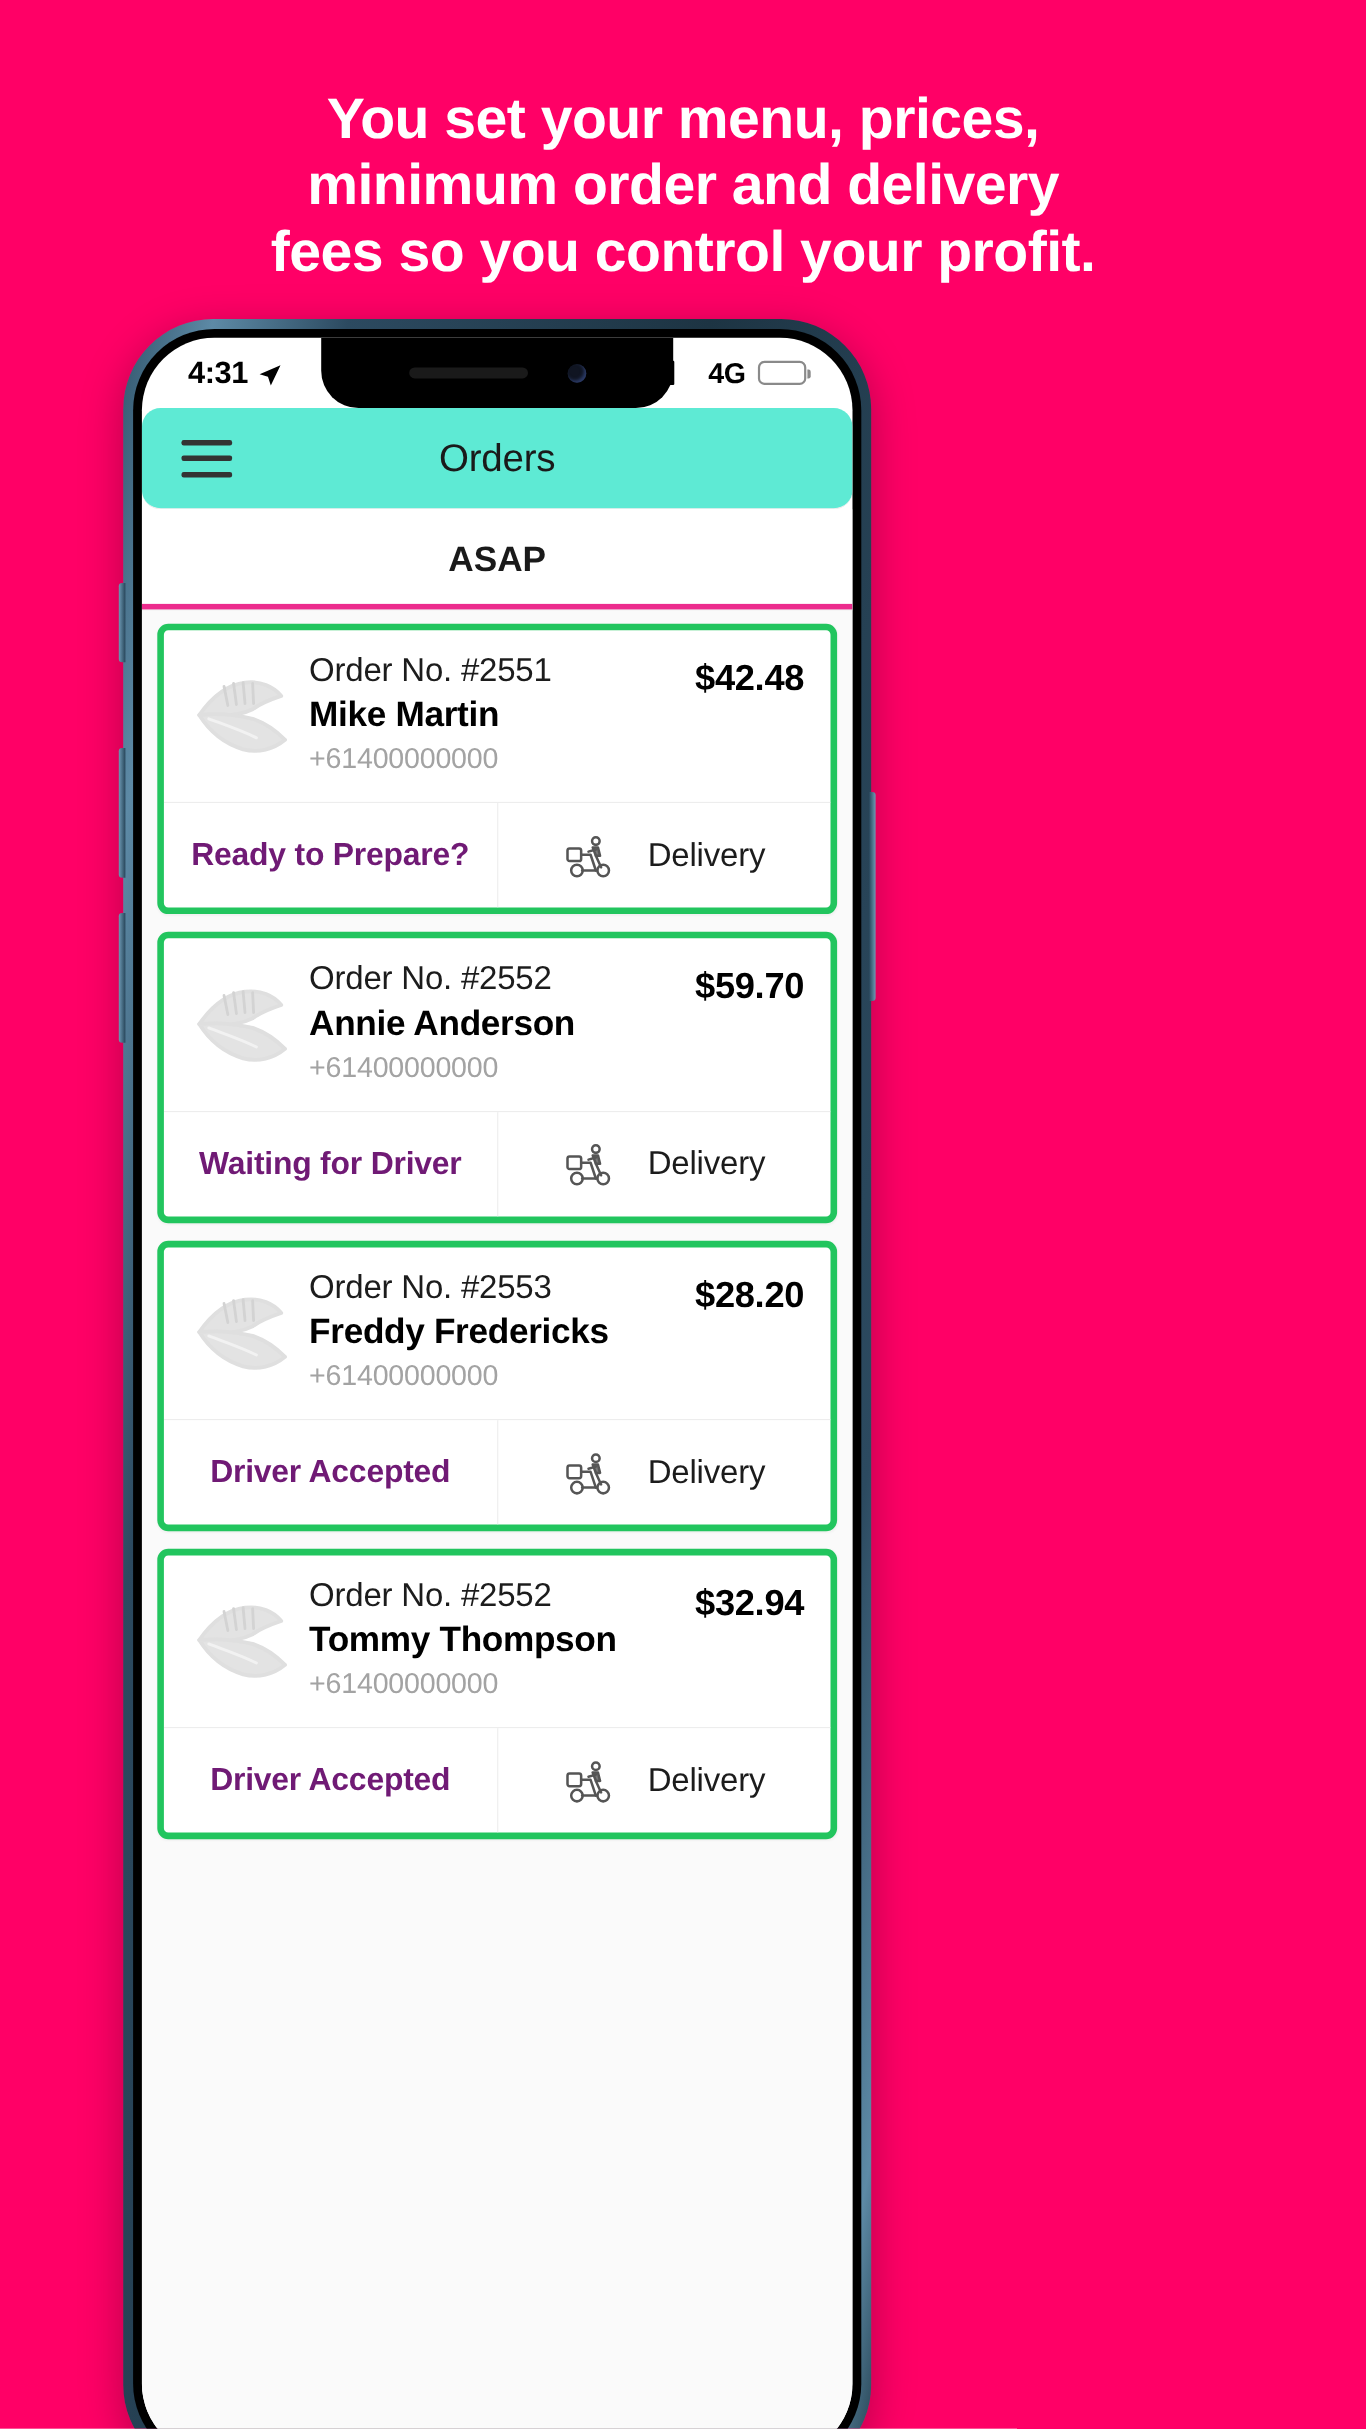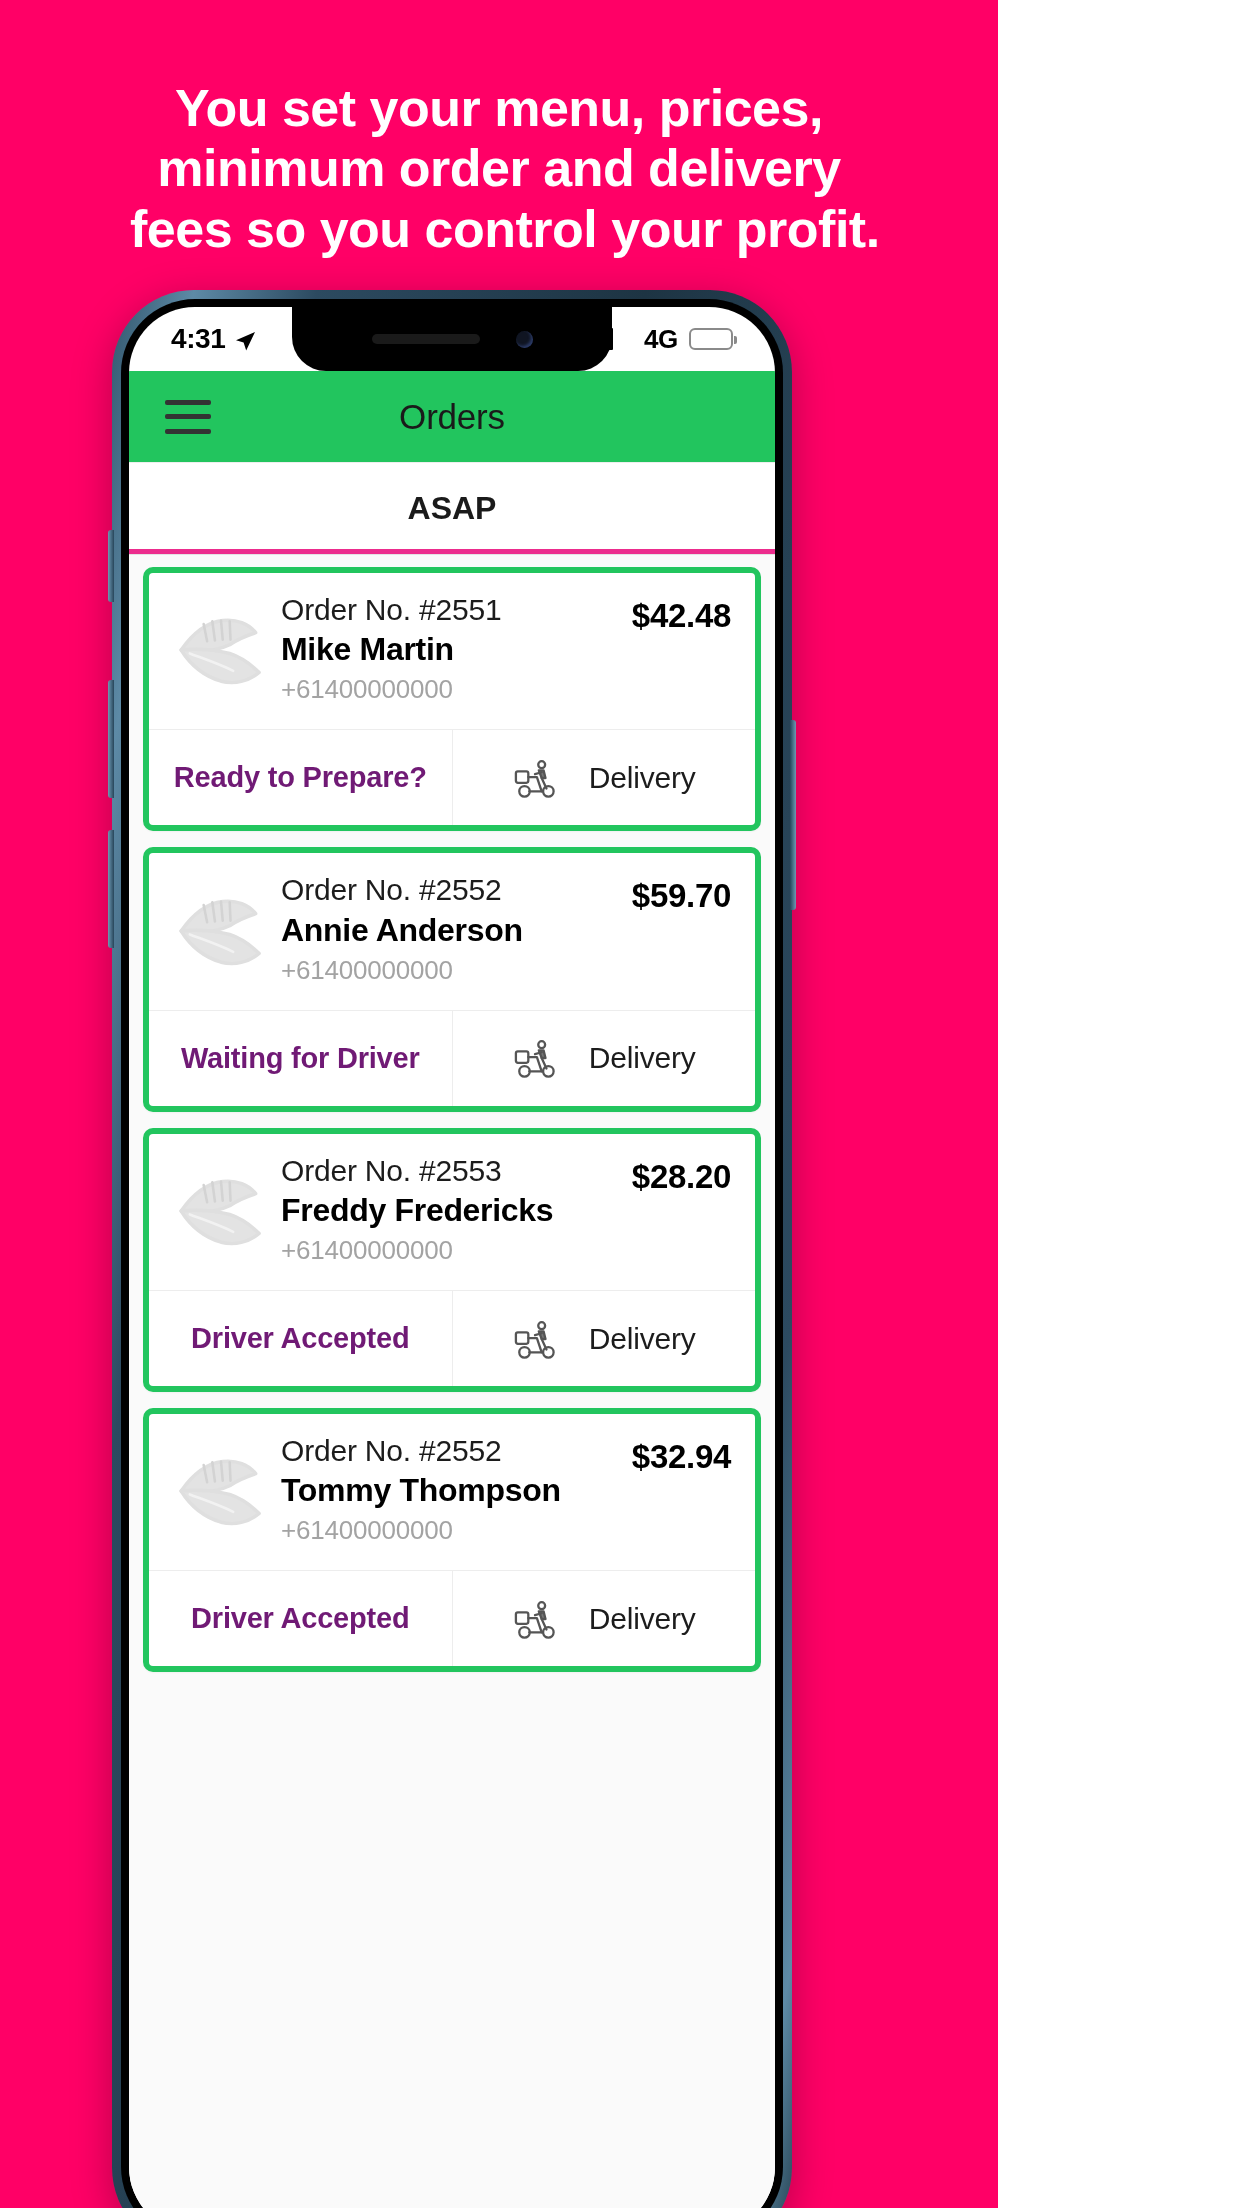--- a/index.html
+++ b/index.html
@@ -3,21 +3,21 @@
 <meta charset="utf-8">
 <style>
   * { box-sizing: border-box; margin: 0; padding: 0; }
   html, body {
     width: 1242px; height: 2208px;
     overflow: hidden;
     font-family: "Liberation Sans", sans-serif;
   }
   #page {
     position: relative;
-    width: 998px; height: 2208px;
+    width: 1242px; height: 2208px;
     background: #ff0066;
     overflow: hidden;
   }
 
   
   #headline {
     position: absolute;
     top: 78px; left: 0; right: 0;
     text-align: center;
     color: #ffffff;
@@ -146,23 +146,24 @@
     background: #f5c518;
     border-radius: 2px;
   }
 
   
   #app-header {
     height: 92px;
     display: flex;
     align-items: center;
     padding: 0 36px;
-    background: #22c55e;
+    background: #5eead4;
     border-bottom: 1px solid #eeeeee;
     position: relative;
+    border-radius: 17px;
   }
   #menu-button {
     width: 46px; height: 34px;
     display: flex; flex-direction: column; justify-content: space-between;
     cursor: pointer;
   }
   #menu-button span { display:block; height: 5px; background:#333; border-radius: 2px; }
   #header-title {
     position: absolute;
     left: 0; right: 0;

